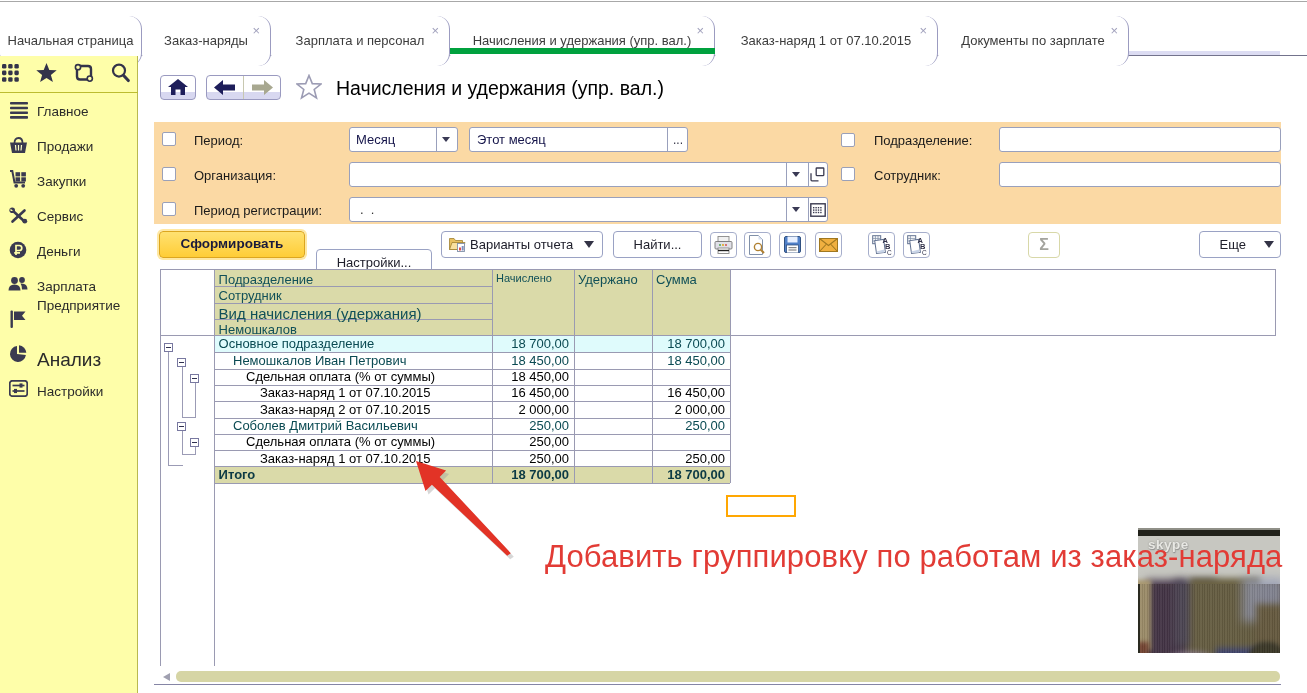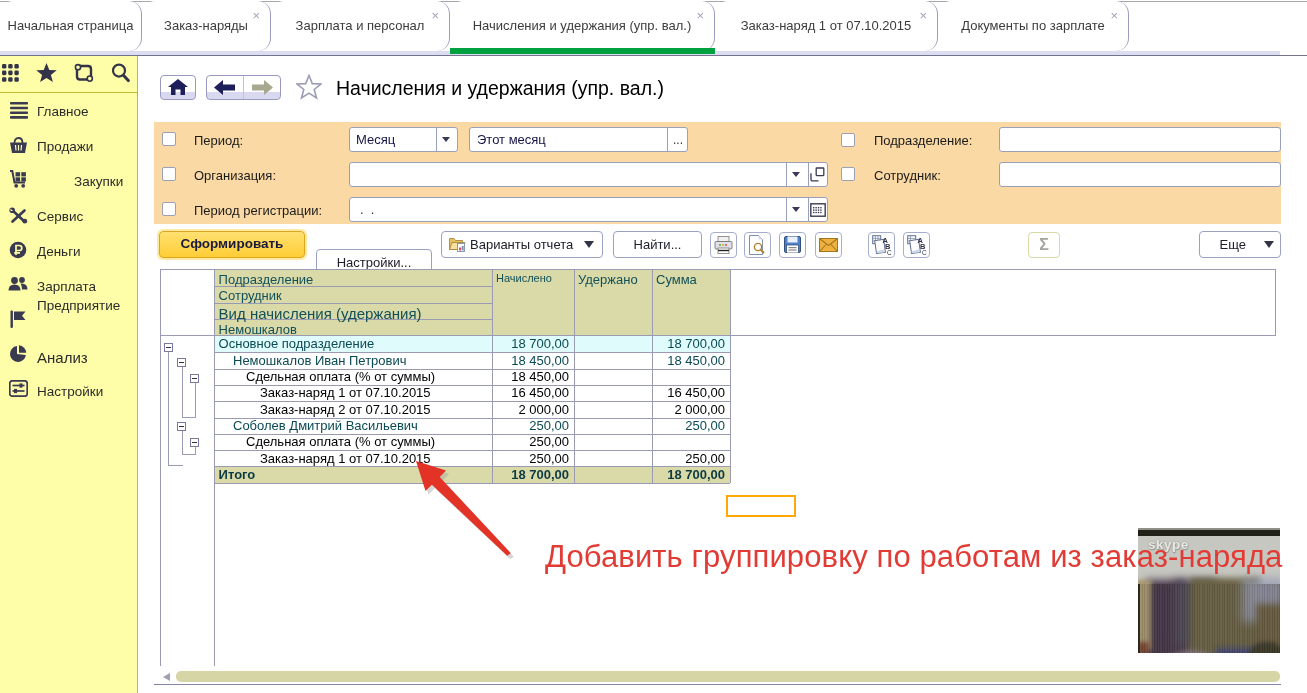--- a/index.html
+++ b/index.html
@@ -1,18 +1,18 @@
 <!DOCTYPE html>
 <html><head>
 <meta charset="utf-8">
 <style>
 * { margin:0; padding:0; box-sizing:border-box; }
 html,body { width:1307px; height:693px; font-family:"Liberation Sans",sans-serif; background:#fff; overflow:hidden; position:relative; }
 .abs { position:absolute; }
-.tab { position:absolute; top:1px; height:50px; background:#fff; border-right:1px solid #9B9BC0; color:#3C3C3C; font-size:13px; text-align:center; line-height:49px; white-space:nowrap;border-radius:13px; }
+.tab { position:absolute; top:16px; height:50px; background:#fff; border-right:1px solid #9B9BC0; color:#3C3C3C; font-size:13px; text-align:center; line-height:49px; white-space:nowrap;border-radius:13px; }
 .tabx { position:absolute; top:8px; right:10px; font-size:13px; color:#A0A0BC; line-height:13px; }
 .cb { position:absolute; width:14px; height:14px; background:#fff; border:1px solid #9AA0B8; border-radius:2px; }
 .lbl { position:absolute; font-size:13px; color:#1A1A1A; white-space:nowrap; }
 .inp { position:absolute; background:#fff; border:1px solid #99A0BC; border-radius:3px; font-size:13px; color:#15154A; }
 .btn { position:absolute; background:#fff; border:1px solid #9AA2C4; border-radius:4px; font-size:13px; color:#20202C; text-align:center; }
 .ibtn { position:absolute; width:27px; height:26px; background:#fff; border:1px solid #A6AECB; border-radius:4px; }
 </style>
 </head>
 <body>
 
@@ -52,26 +52,26 @@
  <circle cx="4" cy="4.2" r="2.6" fill="#FEFEA9" stroke="#33334A" stroke-width="1.6"></circle>
  <circle cx="15.8" cy="15.6" r="2.6" fill="#FEFEA9" stroke="#33334A" stroke-width="1.6"></circle>
 </svg>
 <svg class="abs" style="left:111px;top:63px;" width="19" height="20" viewBox="0 0 19 20">
  <circle cx="8" cy="7.6" r="6" fill="none" stroke="#33334A" stroke-width="2.2"></circle>
  <line x1="12.4" y1="12.3" x2="17.3" y2="17.6" stroke="#33334A" stroke-width="3" stroke-linecap="round"></line>
 </svg>
 
 <div class="abs" style="left:37px;top:104px;font-size:13.5px;color:#2B2B2B;">Главное</div>
 <div class="abs" style="left:37px;top:139px;font-size:13.5px;color:#2B2B2B;">Продажи</div>
-<div class="abs" style="left:37px;top:174px;font-size:13.5px;color:#2B2B2B;margin-left:37px;">Закупки</div>
+<div class="abs" style="left:37px;top:174px;font-size:13.5px;color:#2B2B2B;">Закупки</div>
 <div class="abs" style="left:37px;top:209px;font-size:13.5px;color:#2B2B2B;">Сервис</div>
 <div class="abs" style="left:37px;top:244px;font-size:13.5px;color:#2B2B2B;">Деньги</div>
 <div class="abs" style="left:37px;top:279px;font-size:13.5px;color:#2B2B2B;">Зарплата</div>
 <div class="abs" style="left:37px;top:298px;font-size:13.5px;color:#2B2B2B;">Предприятие</div>
-<div class="abs" style="left:37px;top:349px;font-size:15px;color:#2B2B2B;">Анализ</div>
+<div class="abs" style="left:37px;top:349px;font-size:19px;color:#2B2B2B;">Анализ</div>
 <div class="abs" style="left:37px;top:384px;font-size:13.5px;color:#2B2B2B;">Настройки</div>
 <svg class="abs" style="left:10px;top:102px;" width="18" height="17" viewBox="0 0 18 17">
  <g fill="#3A3A50">
       <rect y="0" width="18" height="2.6" rx="0.8"></rect>
       <rect y="4.7" width="18" height="2.6" rx="0.8"></rect>
       <rect y="9.4" width="18" height="2.6" rx="0.8"></rect>
       <rect y="14.1" width="18" height="2.6" rx="0.8"></rect>
     </g>
 </svg>
 <svg class="abs" style="left:9px;top:137px;" width="19" height="17" viewBox="0 0 19 17">

